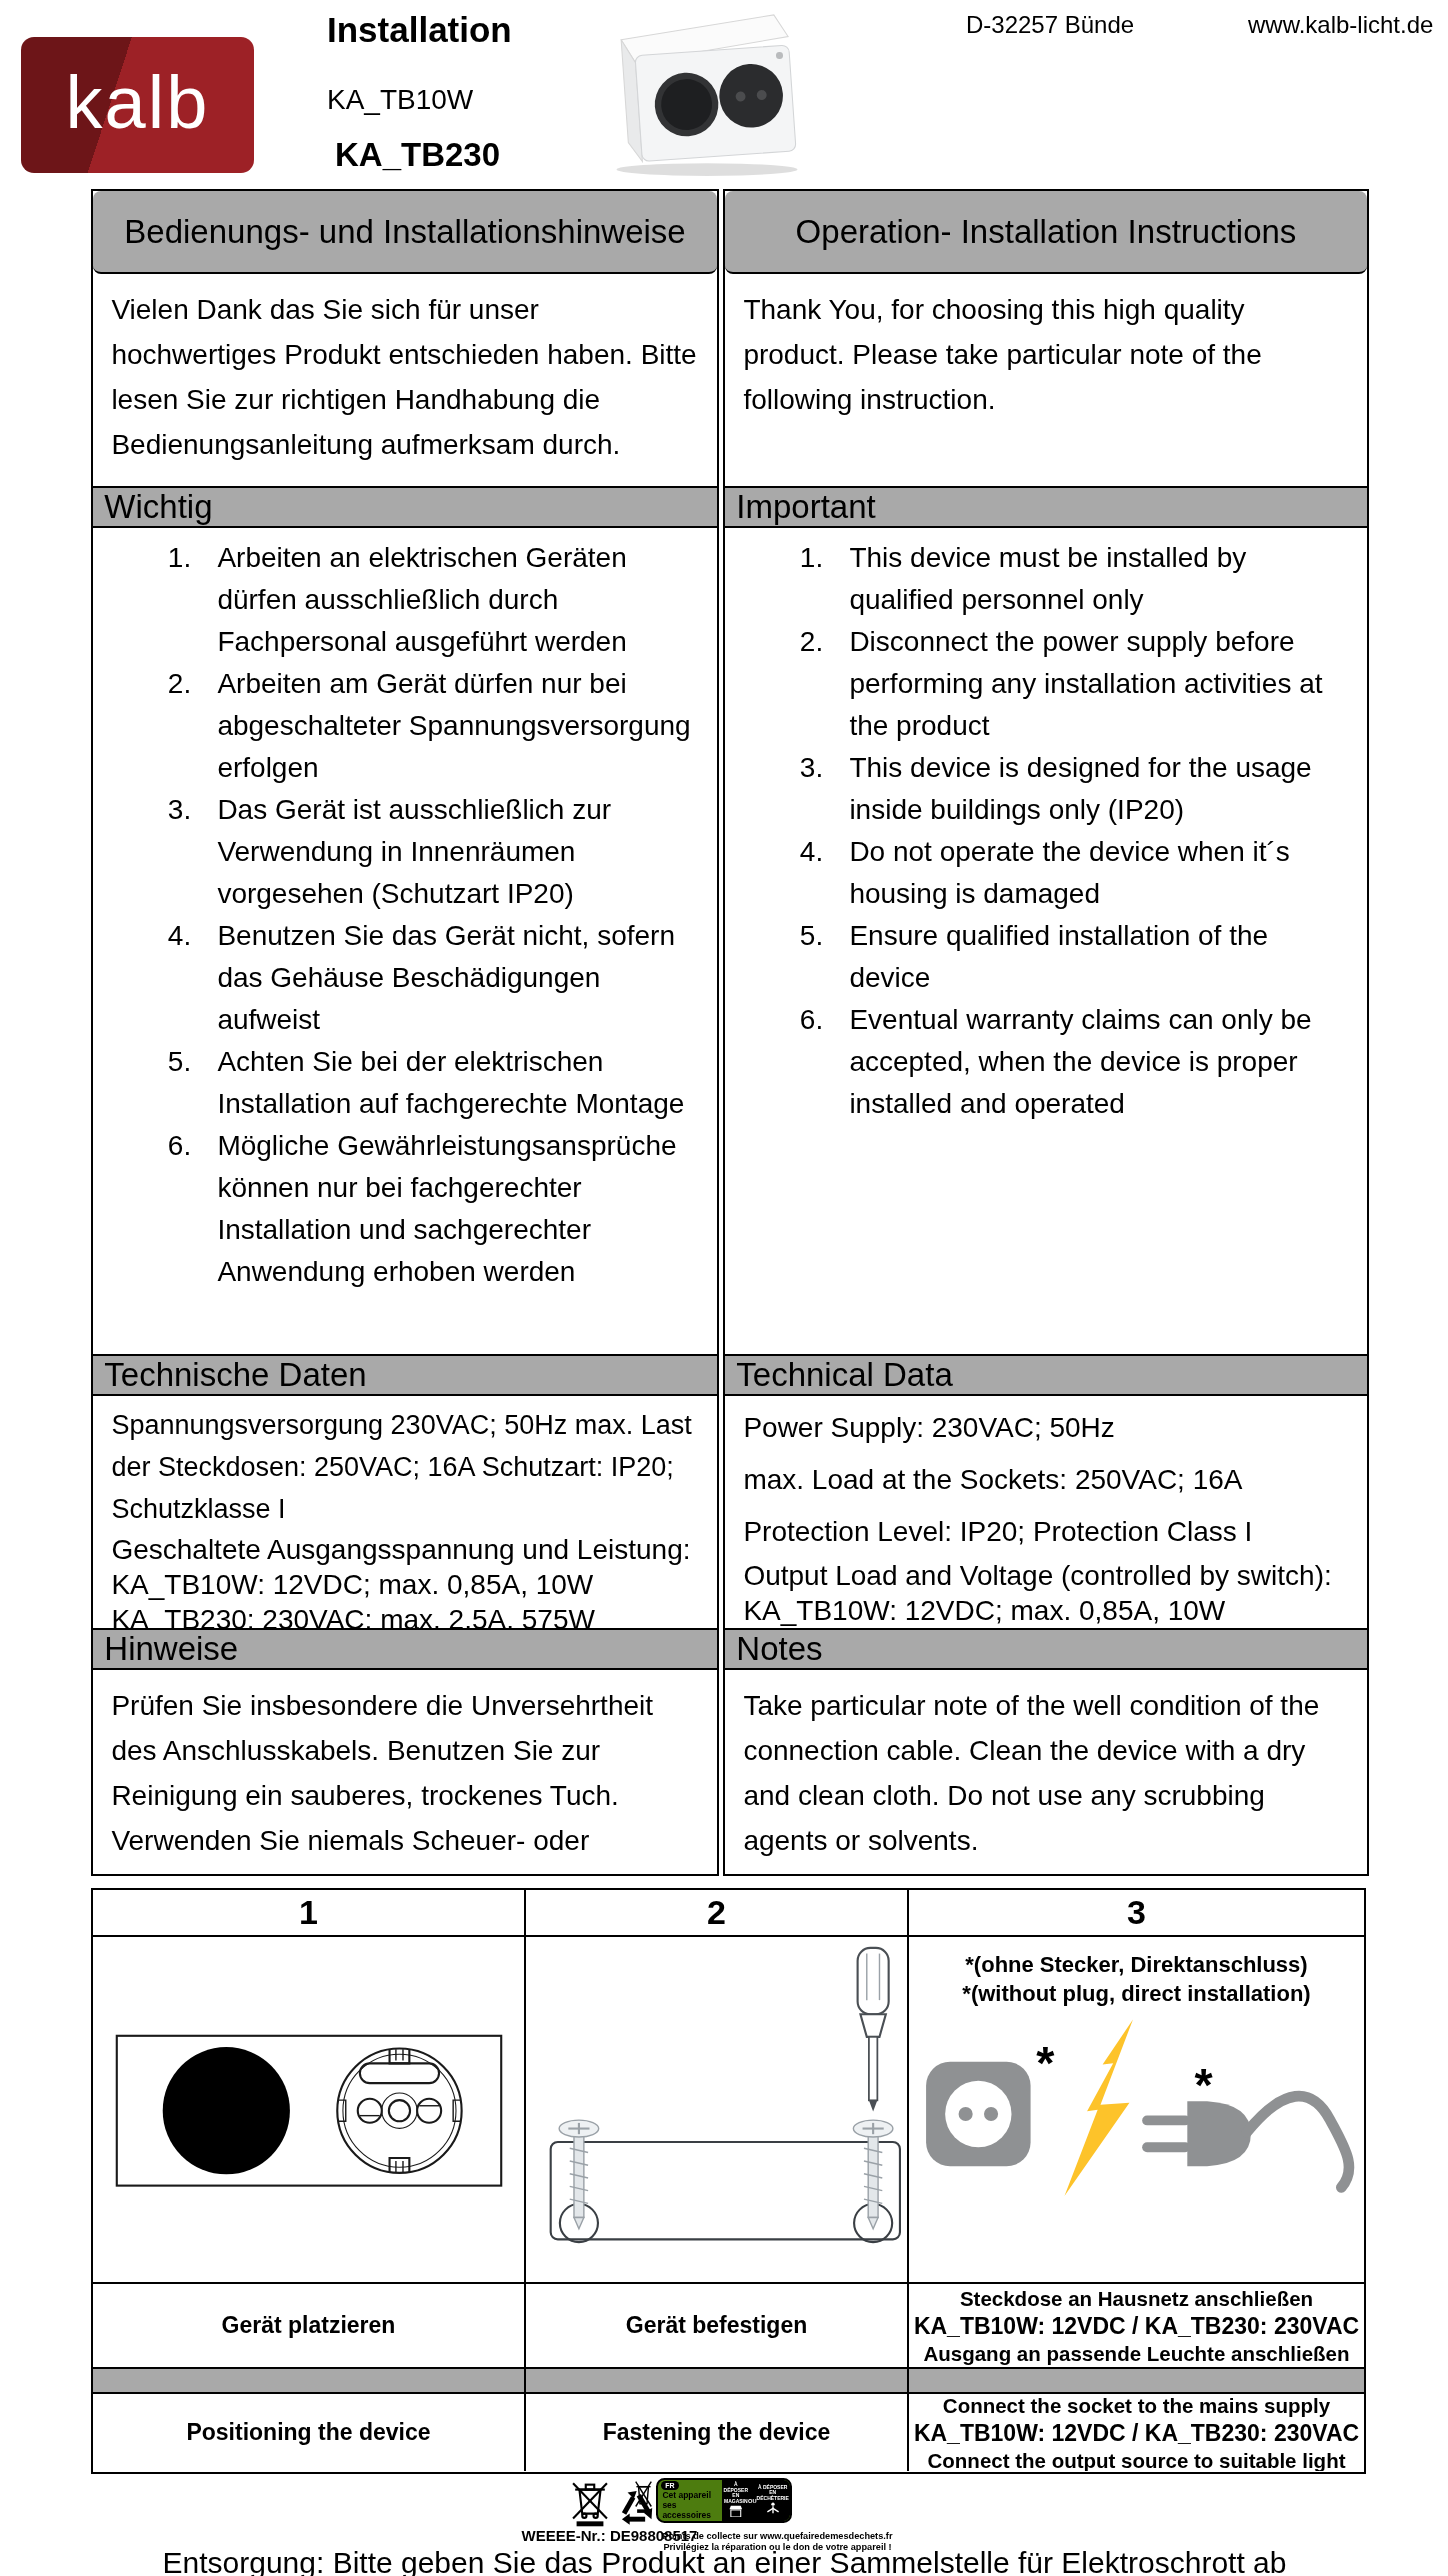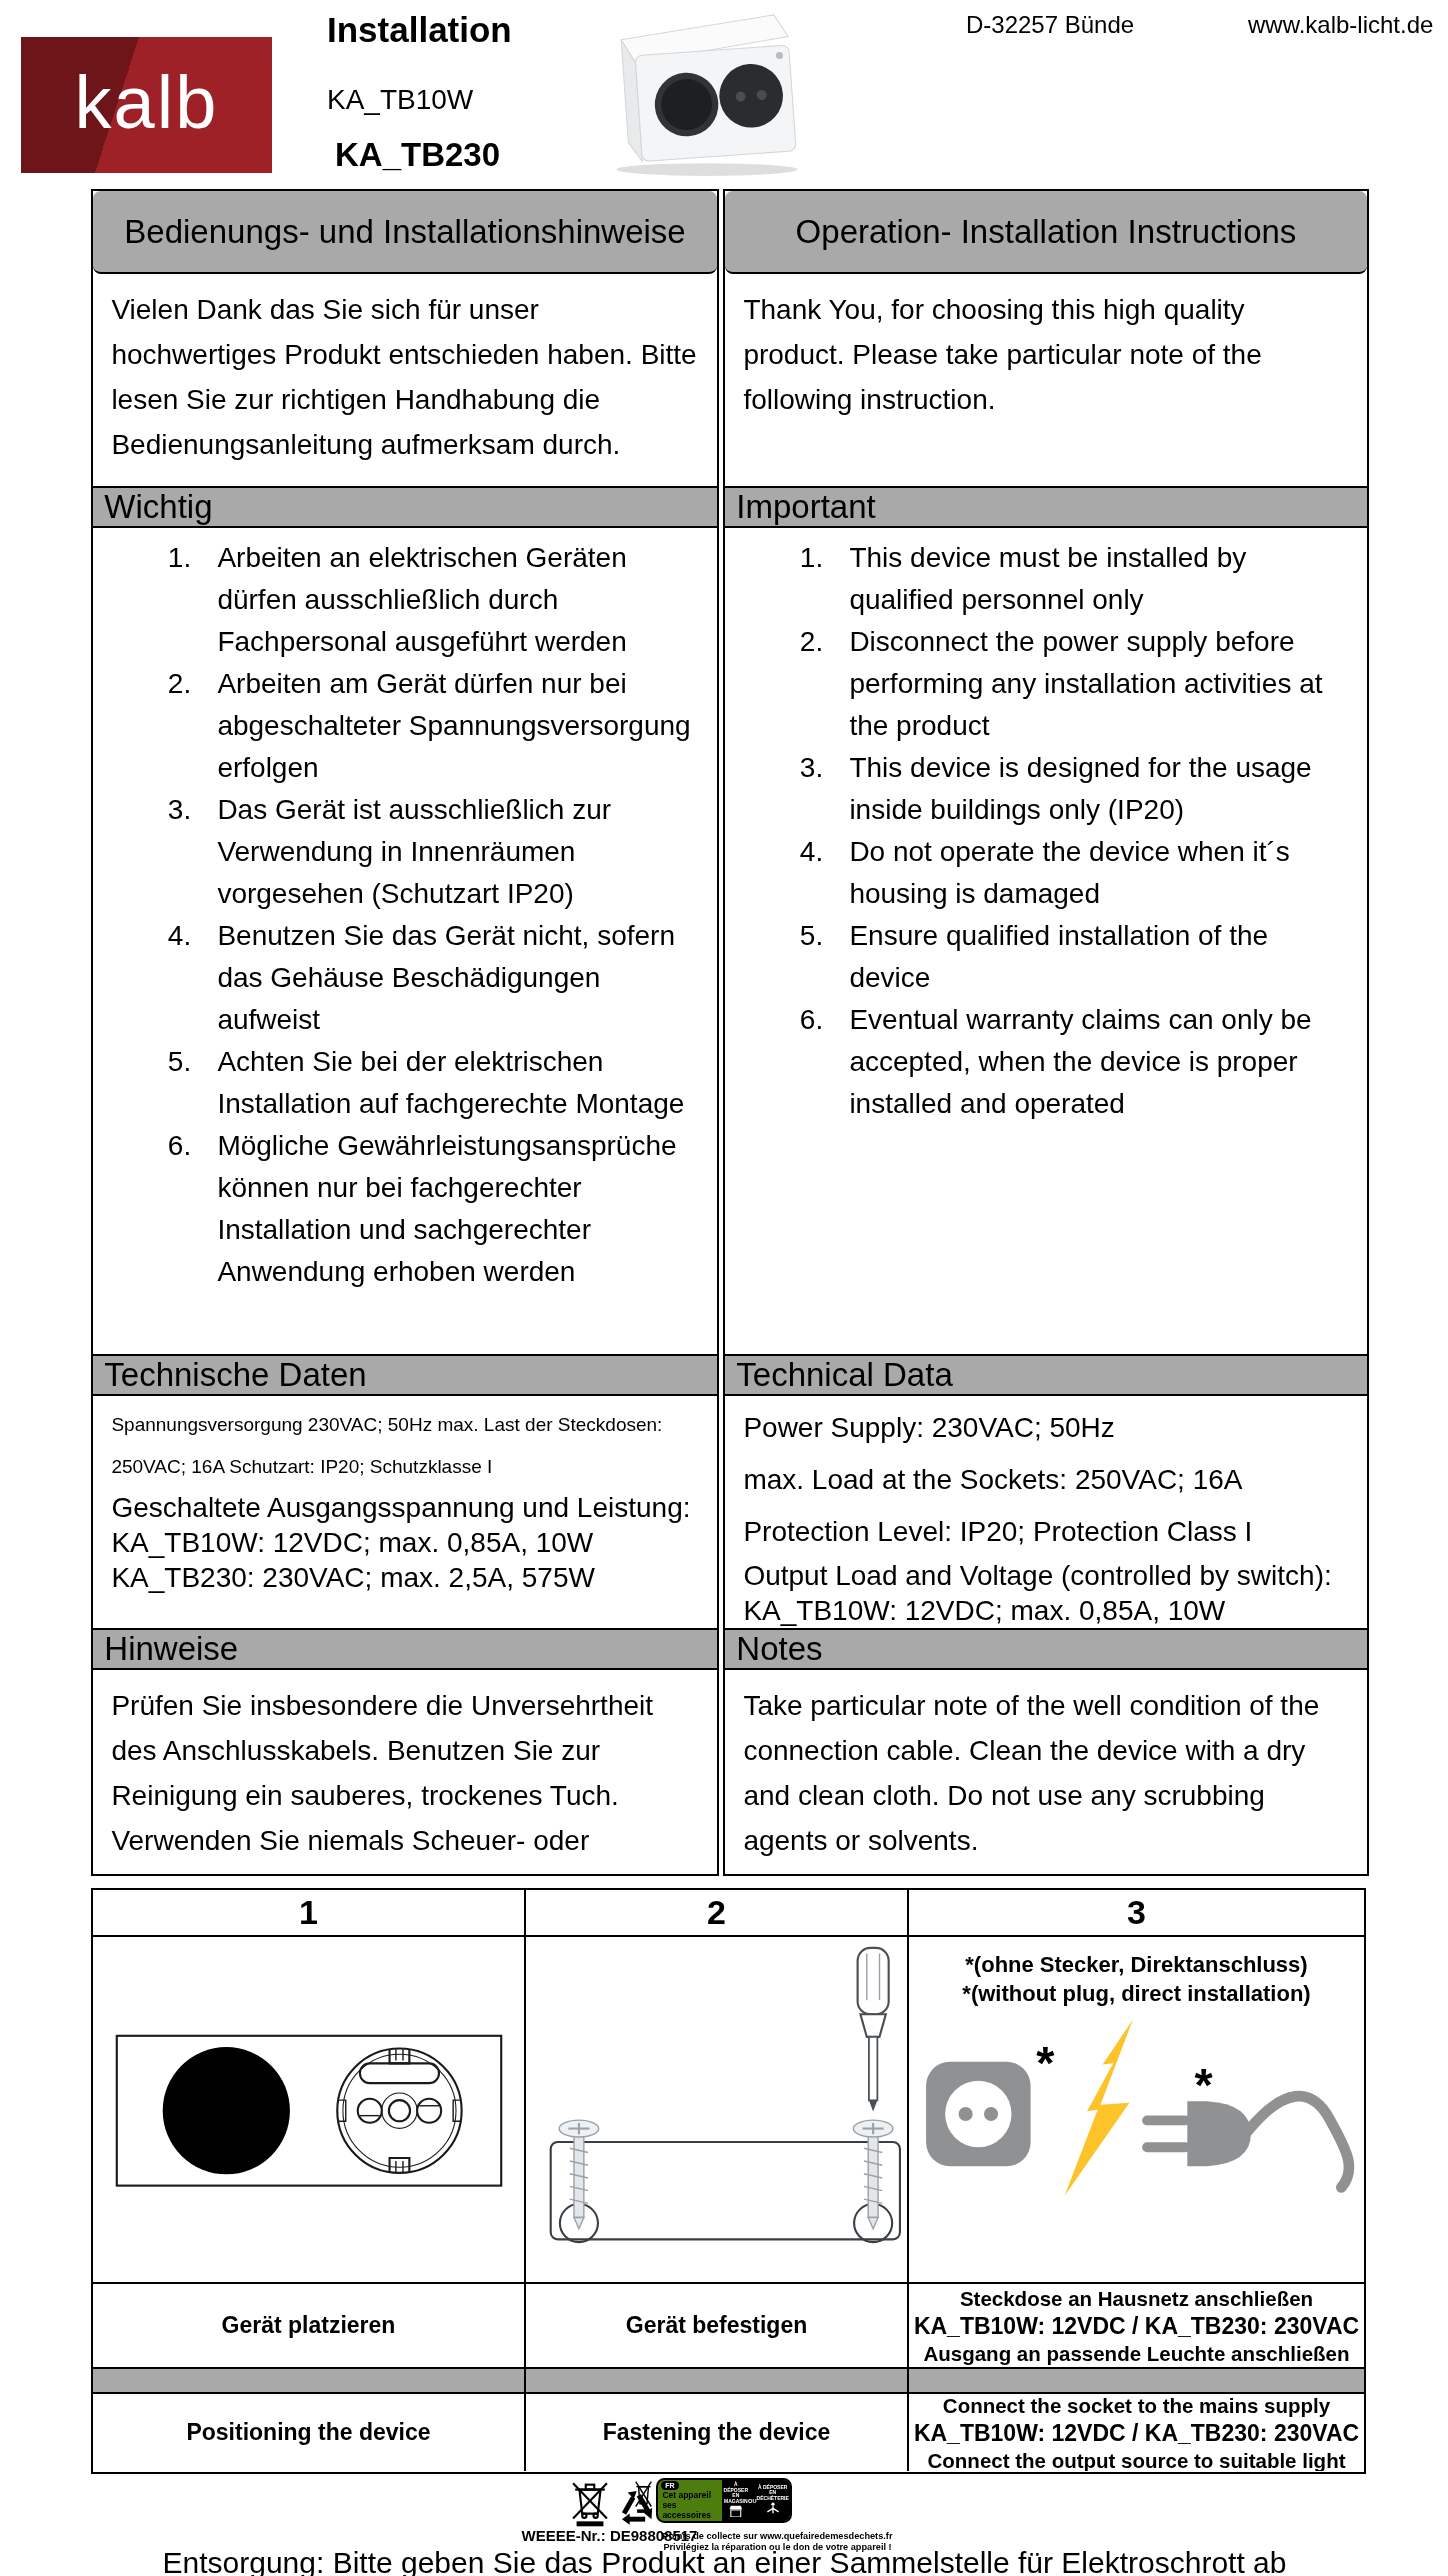--- a/index.html
+++ b/index.html
@@ -4,23 +4,23 @@
 <style>
   html,body { margin:0; padding:0; background:#ffffff; }
   #page {
     position:relative; width:1449px; height:2576px; background:#ffffff;
     font-family:"Liberation Sans", sans-serif; color:#000; overflow:hidden;
   }
   .abs { position:absolute; }
 
   
   .logo {
-    left:21px; top:37px; width:251px; height:136px;
+    left:21px; top:37px; width:233px; height:136px;
     background:linear-gradient(108deg, #6d1518 0%, #6d1518 40%, #9d2126 40%, #9d2126 100%);
-    display:flex; align-items:center; justify-content:center;
+    display:flex; align-items:center; justify-content:center;border-radius:13px;
   }
   .logo span { color:#fff; font-size:74px; letter-spacing:2.1px; margin-top:-5.7px; }
   .doc-title { left:327px; top:10px; font-size:35px; font-weight:700; }
   .model1 { left:327px; top:84px; font-size:28px; font-weight:400; }
   .model2 { left:335px; top:136px; font-size:33px; font-weight:700; }
   .city { left:966px; top:11.3px; font-size:24px; }
   .website { right:15.6px; top:11.3px; font-size:24px; }
   .photo { left:601px; top:4.2px; }
 
   
@@ -33,21 +33,21 @@
   .r1 { height:83px; display:flex; align-items:center; justify-content:center; font-size:33px;border-radius:8px; }
   .r2 { height:214px; }
   .r3, .r5, .r7 { height:40px; font-size:33px; padding-left:11.3px; display:flex; align-items:center; }
   .r4 { height:828px; }
   .r6 { height:234px; }
   .r8 { height:204px; }
   .body-text { font-size:28px; line-height:45px; padding:12.7px 18.4px 0 18.4px; }
   .r4 ol { margin:8.5px 0 0 0; padding-left:106px; font-size:28px; line-height:42px; }
   .r4 li { padding-left:18.4px; padding-right:21px; }
   .tech { padding-top:5.7px; }
-  .tech .p1 { font-size:19px; line-height:42px; padding:2.8px 18.4px 1.4px 18.4px; }
+  .tech .p1 { font-size:27px; line-height:42px; padding:2.8px 18.4px 1.4px 18.4px; }
   .tech .wide { font-size:28px; line-height:52px; padding:0 18.4px; }
   .tech .tight { font-size:28px; line-height:35px; padding:0 18.4px; }
 
   
   .steps {
     left:91px; top:1888px; width:1275px; height:586px; border:2.1px solid #000;
     display:grid; grid-template-columns:433px 383px 455px;
     grid-template-rows:47px 347px 85px 25px 77px; box-sizing:border-box; background:#fff;
   }
   .sc { box-sizing:border-box; display:flex; align-items:center; justify-content:center; overflow:hidden; }

